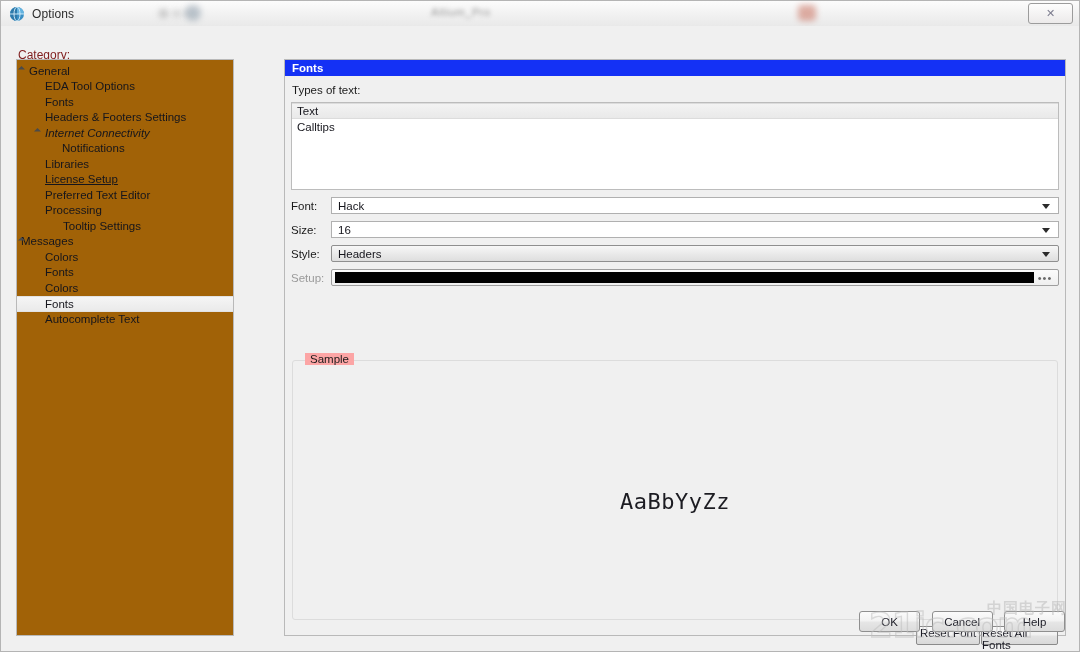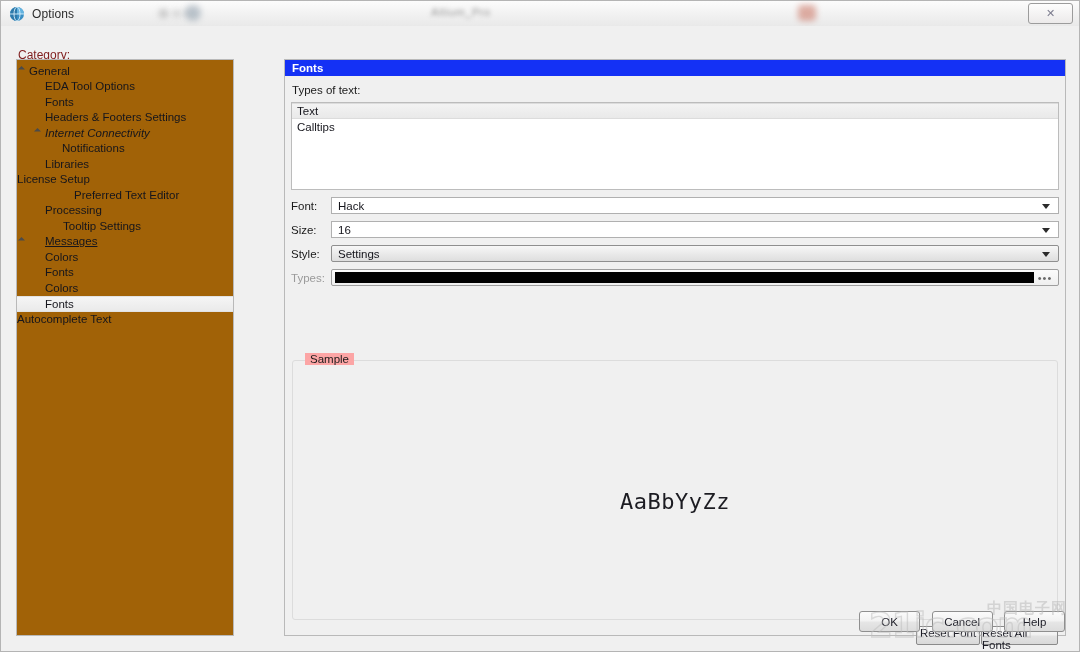--- a/index.html
+++ b/index.html
@@ -331,49 +331,49 @@
             <span class="expander" style="left: 18px;"></span>
             <span style="padding-left: 28px; font-style: italic;">Internet Connectivity</span>
           </div>
           <div class="tree-item">
             <span style="padding-left: 45px;">Notifications</span>
           </div>
           <div class="tree-item">
             <span style="padding-left: 28px;">Libraries</span>
           </div>
           <div class="tree-item">
-            <span style="">License Setup</span>
-          </div>
-          <div class="tree-item">
-            <span style="padding-left: 28px; margin-left: 29px;">Preferred Text Editor</span>
+            <span style="padding-left: 28px; text-decoration: underline;">License Setup</span>
+          </div>
+          <div class="tree-item">
+            <span style="padding-left: 28px;">Preferred Text Editor</span>
           </div>
           <div class="tree-item">
             <span style="padding-left: 28px;">Processing</span>
           </div>
           <div class="tree-item">
             <span style="padding-left: 46px;">Tooltip Settings</span>
           </div>
           <div class="tree-item">
             <span class="expander" style="left: 2px;"></span>
-            <span style="padding-left: 28px; text-decoration: underline;">Messages</span>
+            <span style="padding-left: 4px;">Messages</span>
           </div>
           <div class="tree-item">
             <span style="padding-left: 28px;">Colors</span>
           </div>
           <div class="tree-item">
             <span style="padding-left: 28px;">Fonts</span>
           </div>
           <div class="tree-item">
             <span style="padding-left: 28px;">Colors</span>
           </div>
           <div class="tree-item selected">
             <span style="padding-left: 28px;">Fonts</span>
           </div>
           <div class="tree-item">
-            <span style="">Autocomplete Text</span>
+            <span style="padding-left: 28px;">Autocomplete Text</span>
           </div>
         </div>
     </div>
 
     <div id="right-panel">
 
       <div id="panel-header" style="background: rgb(20, 49, 245);">
         <span>Fonts</span>
       </div>
 
@@ -402,27 +402,27 @@
         <span class="form-label">Size:</span>
         <div class="combo">
           <span>16</span>
           <span class="combo-arrow"></span>
         </div>
       </div>
 
       <div class="form-row" style="top:185px;">
         <span class="form-label">Style:</span>
         <div class="combo gray">
-          <span>Settings</span>
+          <span>Headers</span>
           <span class="combo-arrow"></span>
         </div>
       </div>
 
       <div class="form-row" style="top:209px;">
-        <span class="form-label disabled">Types:</span>
+        <span class="form-label disabled">Setup:</span>
         <div class="color-wrap">
           <span class="color-swatch" id="color-swatch" style="background: rgb(0, 0, 0);"></span>
           <span class="color-ellipsis">•••</span>
         </div>
       </div>
 
       <div id="sample-box">
         <span id="sample-legend">Sample</span>
         <div id="sample-preview">AaBbYyZz</div>
       </div>

